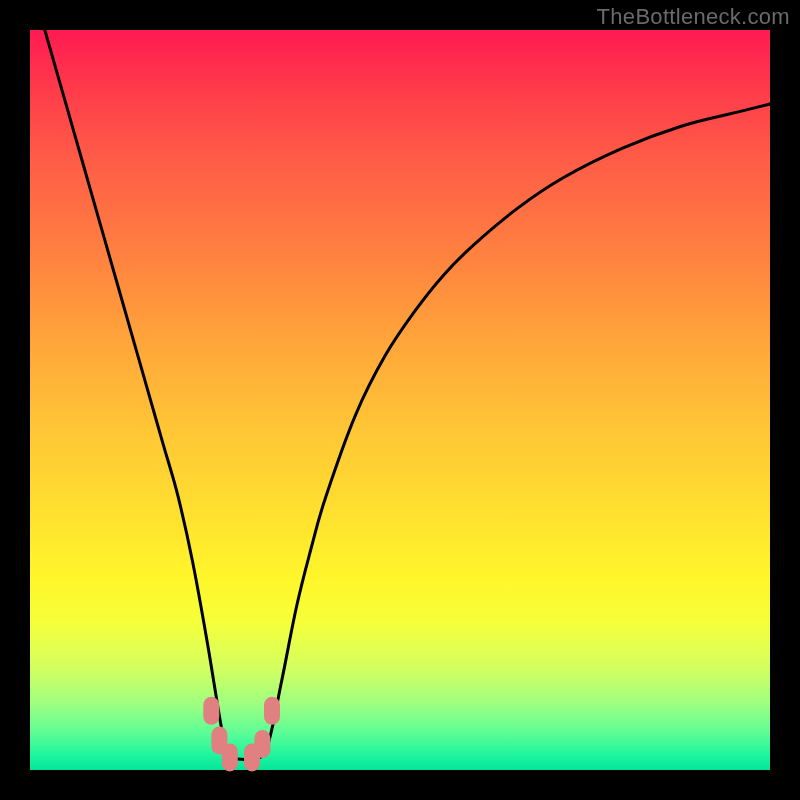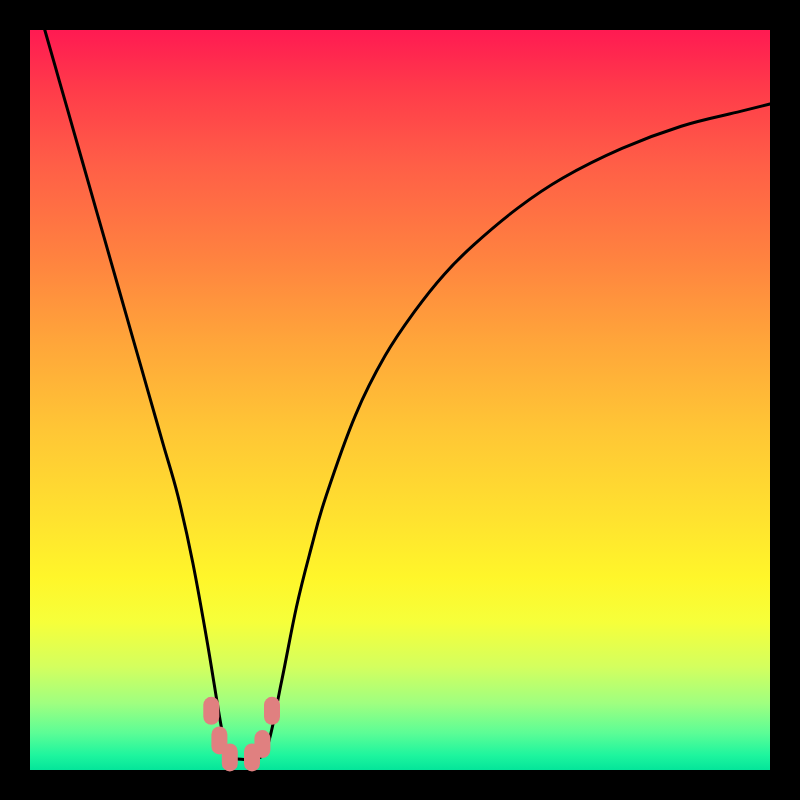--- a/index.html
+++ b/index.html
@@ -70,13 +70,14 @@
       <g id="markers">
           <rect x="173.3" y="666.8" width="16" height="28" rx="8" ry="8" fill="#e08080"></rect>
           <rect x="181.4" y="696.4" width="16" height="28" rx="8" ry="8" fill="#e08080"></rect>
           <rect x="191.8" y="713.4" width="16" height="28" rx="8" ry="8" fill="#e08080"></rect>
           <rect x="214.0" y="713.4" width="16" height="28" rx="8" ry="8" fill="#e08080"></rect>
           <rect x="224.4" y="700.1" width="16" height="28" rx="8" ry="8" fill="#e08080"></rect>
           <rect x="234.0" y="666.8" width="16" height="28" rx="8" ry="8" fill="#e08080"></rect>
         </g>
     </svg>
   </div>
+  <div class="watermark">TheBottleneck.com</div>
 </div>
 
 </body></html>

